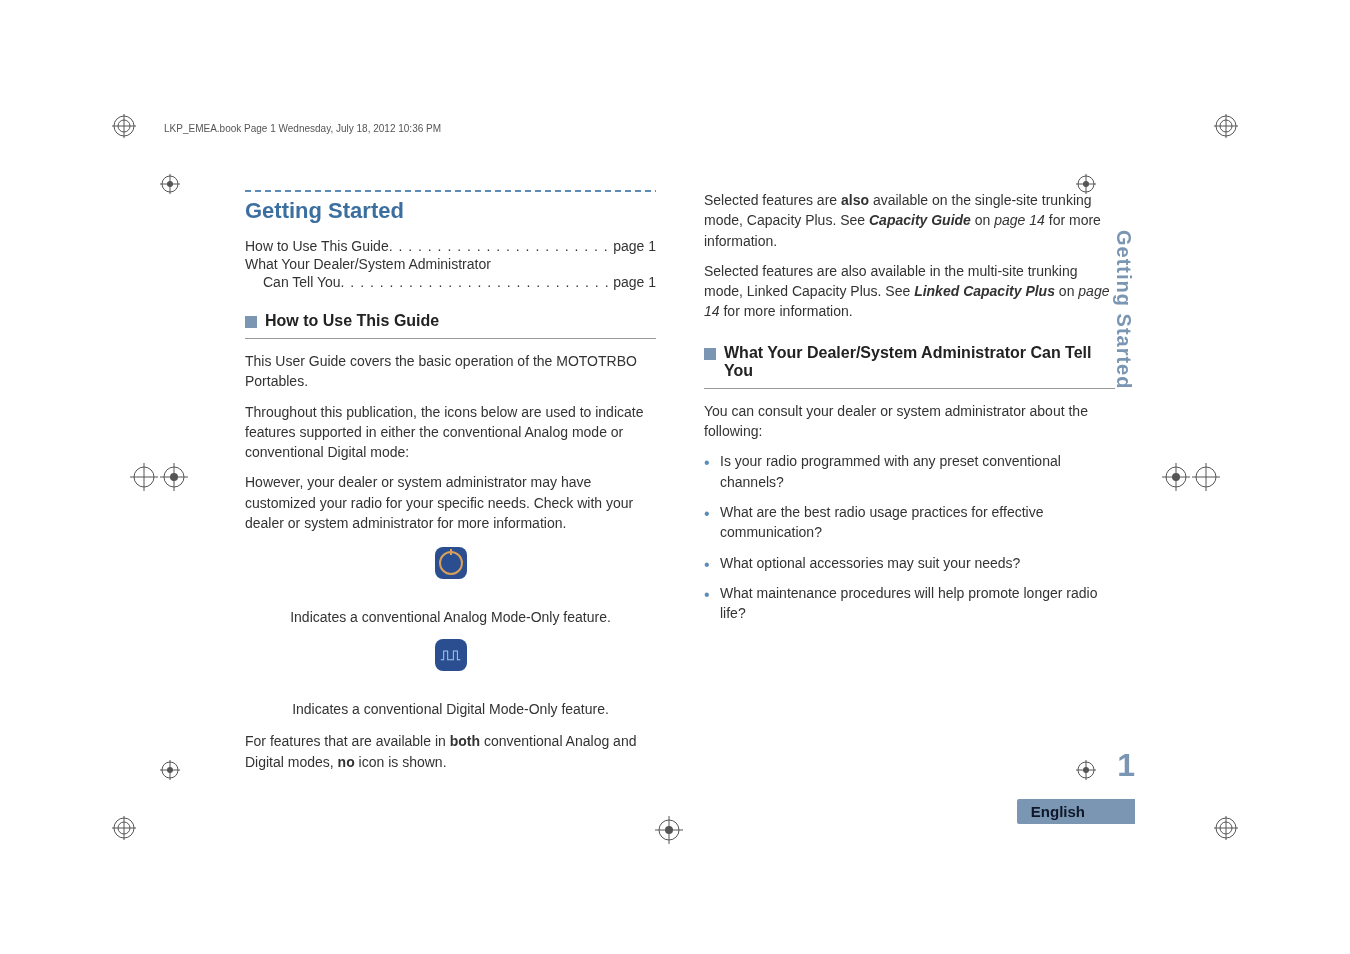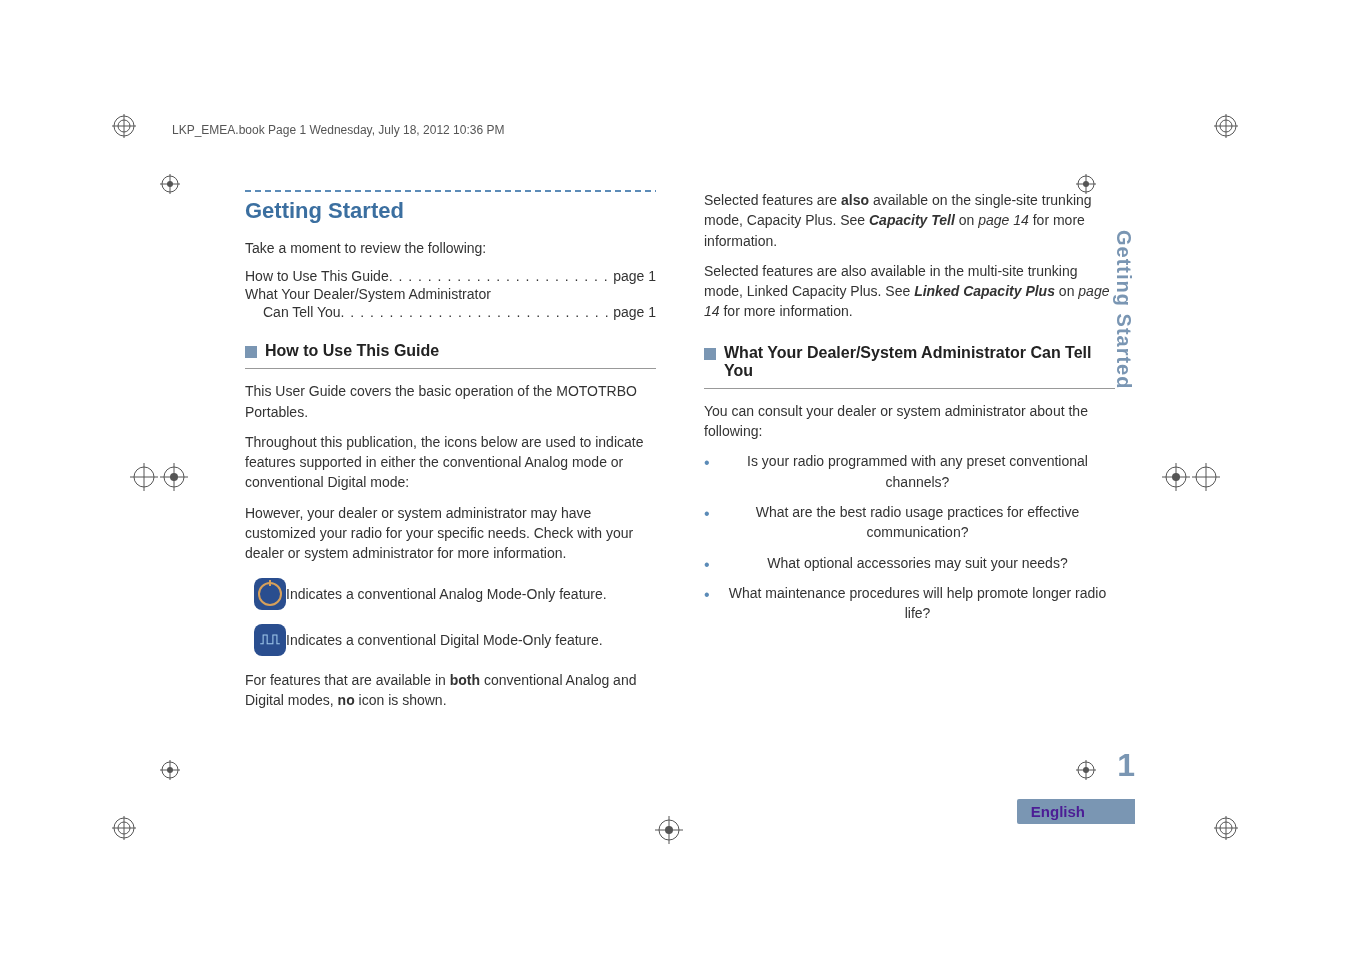--- a/index.html
+++ b/index.html
@@ -26,22 +26,22 @@
     height: 20px;
   }
   .side-reg {
     position: absolute;
     width: 28px;
     height: 28px;
   }
   .header-line {
     position: absolute;
     top: 123px;
-    left: 172px;
-    font-size: 12px;
+    left: 164px;
+    font-size: 10px;
     color: #555;
   }
   .page-area {
     position: absolute;
     top: 190px;
     left: 245px;
     width: 870px;
     height: 620px;
   }
   .two-col {
@@ -99,22 +99,23 @@
     flex-shrink: 0;
   }
   .hr-thin {
     border: none;
     border-top: 1px solid #999;
     margin: 2px 0 12px 0;
   }
   .icon-row {
     display: flex;
     align-items: center;
-    gap: 0;
-    margin: 14px 9px;
+    gap: 30px;
+    margin: 14px 0;
+    flex-direction: column;
   }
   .mode-icon {
     width: 32px;
     height: 32px;
     border-radius: 8px;
     display: flex;
     align-items: center;
     justify-content: center;
     flex-shrink: 0;
   }
@@ -138,21 +139,20 @@
   .mode-icon-inner-digital {
     color: #9cc4e8;
     font-size: 14px;
     font-weight: bold;
     font-family: monospace;
   }
   ul.bullets {
     list-style: none;
     padding: 0;
     margin: 0;
-    text-align: center;
   }
   ul.bullets li {
     position: relative;
     padding-left: 16px;
     margin: 0 0 10px 0;
     line-height: 1.45;
   }
   ul.bullets li::before {
     content: "•";
     position: absolute;
@@ -180,21 +180,21 @@
     bottom: 170px;
     font-size: 32px;
     font-weight: bold;
     color: #7a96b3;
   }
   .lang-strip {
     position: absolute;
     right: 215px;
     bottom: 130px;
     background: #7a96b3;
-    color: #4c1d95;
+    color: #0f172a;
     font-weight: bold;
     font-size: 15px;
     padding: 4px 50px 4px 14px;
     border-radius: 2px 0 0 2px;
   }
 </style>
 </head>
 <body>
 
 <div class="crop-mark" style="top:114px;left:112px">
@@ -289,21 +289,20 @@
     </svg>
 </div>
 
 <div class="header-line">LKP_EMEA.book  Page 1  Wednesday, July 18, 2012  10:36 PM</div>
 
 <div class="page-area">
   <div class="two-col">
     <div class="col">
       <div class="dashed-rule"></div>
       <h1 class="section-title">Getting Started</h1>
-      <p>Take a moment to review the following:</p>
 
       <div class="toc-line">
         <span class="toc-label">How to Use This Guide</span>
         <span class="toc-dots"></span>
         <span class="toc-page">page 1</span>
       </div>
       <div class="toc-line">
         <span class="toc-label">What Your Dealer/System Administrator</span>
       </div>
       <div class="toc-line toc-sub">
@@ -335,21 +334,21 @@
         <span>Indicates a conventional Digital Mode-Only feature.</span>
       </div>
 
       <p>
         <span>For features that are available in </span><span class="bold">both</span><span> conventional Analog and Digital modes, </span><span class="bold">no</span><span> icon is shown.</span>
       </p>
     </div>
 
     <div class="col">
       <p>
-        <span>Selected features are </span><span class="bold">also</span><span> available on the single-site trunking mode, Capacity Plus. See </span><span class="bold-italic">Capacity Tell</span><span> on </span><span class="italic">page 14</span><span> for more information.</span>
+        <span>Selected features are </span><span class="bold">also</span><span> available on the single-site trunking mode, Capacity Plus. See </span><span class="bold-italic">Capacity Guide</span><span> on </span><span class="italic">page 14</span><span> for more information.</span>
       </p>
       <p>
         <span>Selected features are also available in the multi-site trunking mode, Linked Capacity Plus. See </span><span class="bold-italic">Linked Capacity Plus</span><span> on </span><span class="italic">page 14</span><span> for more information.</span>
       </p>
 
       <h2 class="subhead">
         <span class="subhead-marker"></span>
         <span>What Your Dealer/System Administrator Can Tell You</span>
       </h2>
       <hr class="hr-thin">

